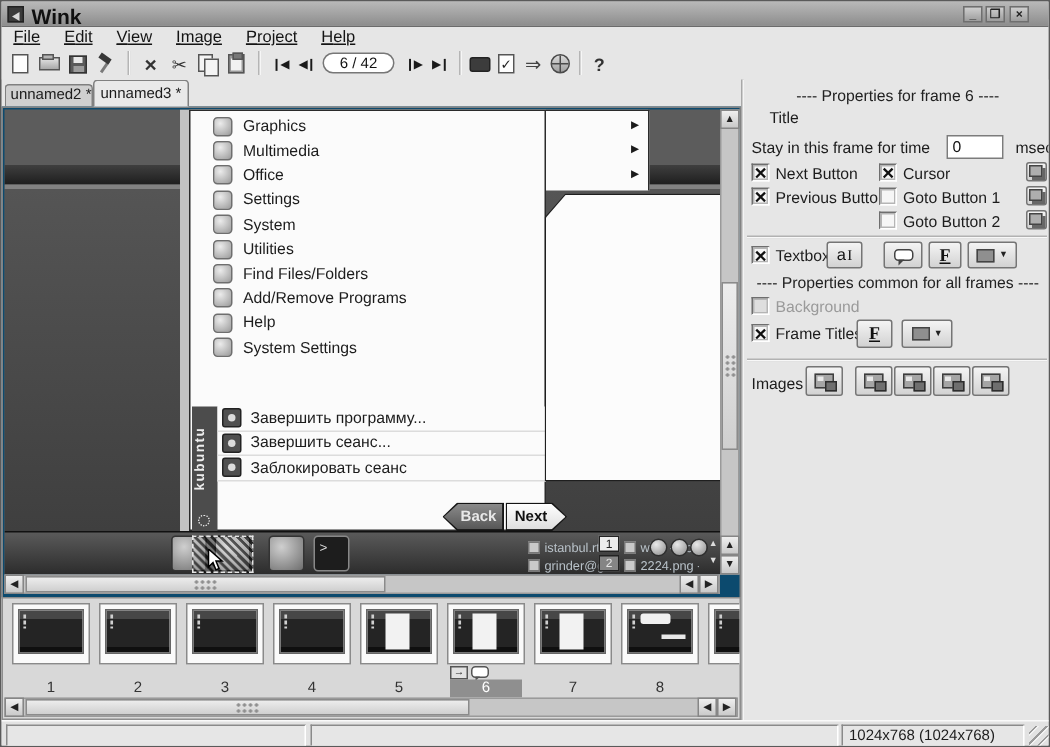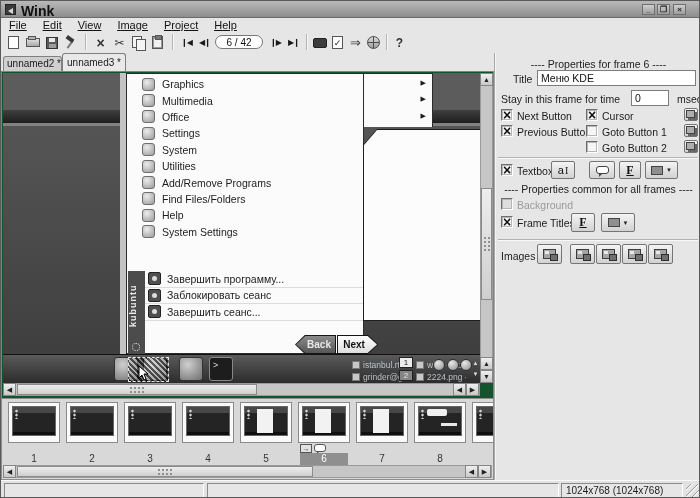--- a/index.html
+++ b/index.html
@@ -52,21 +52,21 @@
   .counter { position:absolute; top:3px; width:48px; height:14px; border:1px solid #777; border-radius:7px;
     background:#fff; font-size:10px; text-align:center; color:#111; padding:0; font-family:"Liberation Sans",sans-serif; }
 
   
   .tab { position:absolute; border:1px solid #808080; border-bottom:none; border-radius:3px 3px 0 0;
     font-size:10px; color:#1a1a1a; text-align:center; }
   .tab.inactive { top:55px; height:15px; background:#d0d0d0; line-height:14px;text-align:right; }
   .tab.active { top:52px; height:18px; background:#e9e9e9; line-height:17px; z-index:3; }
 
   
-  .canvas-frame { position:absolute; left:0; top:70px; width:493px; height:328px; border:1px solid #828282; background:#14532d; }
+  .canvas-frame { position:absolute; left:0; top:70px; width:493px; height:328px; border:1px solid #828282; background:#0c4a6e; }
   .viewport { position:absolute; left:1px; top:1px; width:477px; height:310px; overflow:hidden; background:#5c5c5c; }
   .desk-band { position:absolute; left:0; top:37px; width:100%; height:13px; background:linear-gradient(#3f3f3f,#1e1e1e); }
   .desk-glow { position:absolute; left:0; top:50px; width:100%; height:3px; background:#828282; }
   .desk-low  { position:absolute; left:0; top:53px; width:100%; height:228px; background:linear-gradient(#555,#3f3f3f); }
   .menu-edge { position:absolute; left:117px; top:0; width:6px; height:281px; background:#c3c3c3; }
 
   .kmenu-wide { position:absolute; left:123px; top:0px; width:307px; height:54px; background:#fbfbfb; border:1px solid #2b2b2b; border-bottom:none; }
   .kmenu { position:absolute; left:123px; top:0px; width:238px; height:281px; background:#fbfbfb; border:1px solid #2b2b2b; }
   .mrow { position:relative; height:16.4px; display:flex; align-items:center; }
   .micon { width:13px; height:13px; margin-left:14px; border:1px solid #6e6e6e; border-radius:3px;
@@ -318,26 +318,26 @@
               <span class="mlabel">System</span>
             </div>
 
             <div class="mrow">
               <span class="micon"></span>
               <span class="mlabel">Utilities</span>
             </div>
 
             <div class="mrow">
               <span class="micon"></span>
+              <span class="mlabel">Find Files/Folders</span>
+            </div>
+
+            <div class="mrow">
+              <span class="micon"></span>
               <span class="mlabel">Add/Remove Programs</span>
-            </div>
-
-            <div class="mrow">
-              <span class="micon"></span>
-              <span class="mlabel">Find Files/Folders</span>
             </div>
 
             <div class="mrow">
               <span class="micon"></span>
               <span class="mlabel">Help</span>
             </div>
 
             <div class="mrow">
               <span class="micon"></span>
               <span class="mlabel">System Settings</span>
@@ -351,26 +351,26 @@
 
 
             <div class="arow">
               <span class="aicon"></span>
               <span class="alabel">Завершить программу...</span>
             </div>
 
 
             <div class="arow">
               <span class="aicon"></span>
-              <span class="alabel">Заблокировать сеанс</span>
+              <span class="alabel">Завершить сеанс...</span>
             </div>
 
             <div class="arow">
               <span class="aicon"></span>
-              <span class="alabel">Завершить сеанс...</span>
+              <span class="alabel">Заблокировать сеанс</span>
             </div>
           </div>
       </div>
 
       <div class="submenu-o">
         <div class="submenu-i"></div>
       </div>
 
       <div class="navbtn back-o">
         <span class="edge"></span>
@@ -516,21 +516,20 @@
       <span class="sb-btn" style="left:461px;top:-1px">◀</span>
       <span class="sb-btn" style="left:474px;top:-1px">▶</span>
     </div>
   </div>
 
   <div class="rdivider"></div>
   <div class="panel">
     <div class="phdr" style="top:5px">---- Properties for frame 6 ----</div>
 
     <span class="plabel" style="left:17px;top:20px">Title</span>
-    <input class="pfield" style="left: 41px; top: 17px; width: 159px; height: 16px;" value="Меню KDE">
 
     <span class="plabel" style="left:5px;top:40px">Stay in this frame for time</span>
     <input class="pfield" style="left: 135px; top: 37px; width: 38px; height: 16px;" value="0">
     <span class="plabel" style="left:181px;top:40px">msec</span>
 
     <span class="cb checked" style="left:5px;top:56px"></span>
     <span class="plabel" style="left:21px;top:57px">Next Button</span>
     <span class="cb checked" style="left:90px;top:56px"></span>
     <span class="plabel" style="left:106px;top:57px">Cursor</span>
     <span class="pbtn picker" style="left:188px;top:55px"></span>

